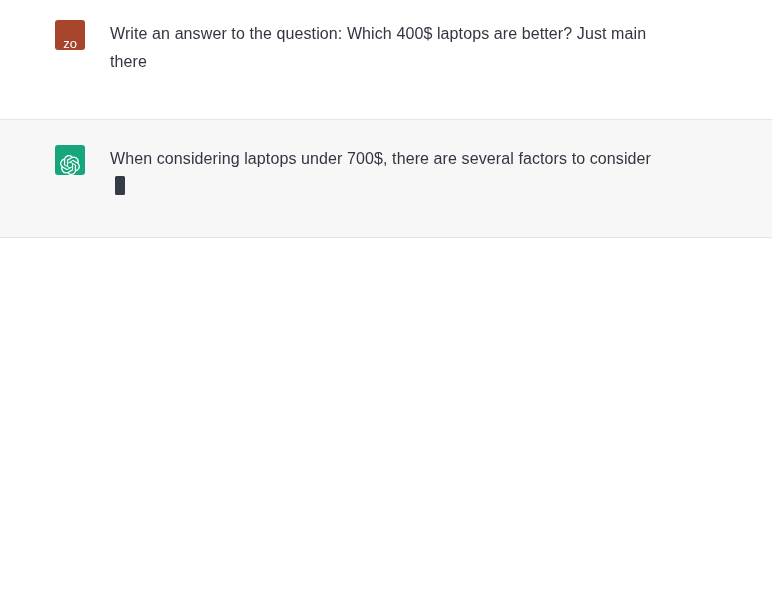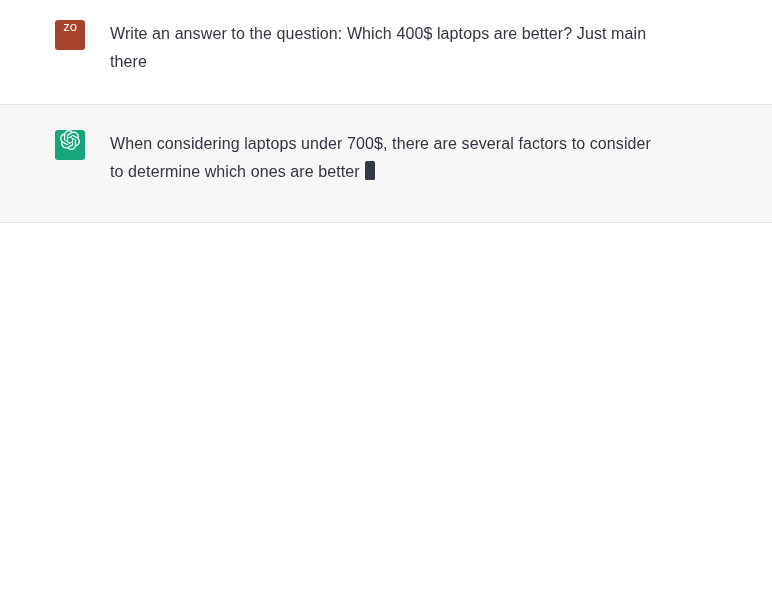--- a/index.html
+++ b/index.html
@@ -30,32 +30,33 @@
     box-sizing: border-box;
   }
   .msg-row.user .inner {
     padding-top: 20px;
     padding-bottom: 28px;
   }
   .msg-row.assistant {
     background: var(--assistant-row-bg, #f7f7f8);
     border-top: 1px solid var(--row-border, #e5e5e6);
     border-bottom: 1px solid var(--row-border, #e5e5e6);
+    margin-top: 15px;
   }
   .msg-row.assistant .inner {
     padding-top: 25px;
     padding-bottom: 36px;
   }
   .avatar {
     width: 30px;
     height: 30px;
     flex: 0 0 30px;
     border-radius: 3px;
     display: flex;
-    align-items: flex-start;
+    align-items: flex-end;
     justify-content: center;
     user-select: none;
   }
   .avatar.user-avatar {
     background: var(--user-avatar-bg, #a8432c);
   }
   .avatar.user-avatar span {
     color: #ffffff;
     font-size: 13px;
     line-height: 1;
@@ -113,21 +114,21 @@
       <div class="avatar assistant-avatar">
         <span>
           <svg viewBox="0 0 24 24" fill="#ffffff" xmlns="http://www.w3.org/2000/svg">
             <path d="M22.2819 9.8211a5.9847 5.9847 0 0 0-.5157-4.9108 6.0462 6.0462 0 0 0-6.5098-2.9A6.0651 6.0651 0 0 0 4.9807 4.1818a5.9847 5.9847 0 0 0-3.9977 2.9 6.0462 6.0462 0 0 0 .7427 7.0966 5.98 5.98 0 0 0 .511 4.9107 6.051 6.051 0 0 0 6.5146 2.9001A5.9847 5.9847 0 0 0 13.2599 24a6.0557 6.0557 0 0 0 5.7718-4.2058 5.9894 5.9894 0 0 0 3.9977-2.9001 6.0557 6.0557 0 0 0-.7475-7.073zM13.2599 22.4301a4.4755 4.4755 0 0 1-2.8764-1.0408l.1419-.0804 4.7783-2.7582a.7948.7948 0 0 0 .3927-.6813v-6.7369l2.02 1.1686a.071.071 0 0 1 .038.0615v5.5826a4.504 4.504 0 0 1-4.4945 4.4849zm-9.6607-4.1254a4.4708 4.4708 0 0 1-.5346-3.0137l.142.0852 4.783 2.7582a.7712.7712 0 0 0 .7806 0l5.8428-3.3685v2.3324a.0804.0804 0 0 1-.0332.0615L9.74 19.9502a4.4992 4.4992 0 0 1-6.1408-1.6455zM2.3408 7.8956a4.485 4.485 0 0 1 2.3655-1.9728V11.6a.7664.7664 0 0 0 .3879.6765l5.8144 3.3543-2.0201 1.1685a.0757.0757 0 0 1-.071 0l-4.8303-2.7865A4.504 4.504 0 0 1 2.3408 7.8956zm16.5963 3.8558L13.1038 8.364 15.1192 7.2a.0757.0757 0 0 1 .071 0l4.8303 2.7913a4.4944 4.4944 0 0 1-.6765 8.1042v-5.6772a.79.79 0 0 0-.3879-.6669zm2.0107-3.0231l-.142-.0852-4.7735-2.7818a.7759.7759 0 0 0-.7854 0L9.409 9.2297V6.8974a.0662.0662 0 0 1 .0284-.0615l4.8303-2.7866a4.4992 4.4992 0 0 1 6.6802 4.66zM8.3065 12.863l-2.02-1.1638a.0804.0804 0 0 1-.038-.0567V6.0742a4.4992 4.4992 0 0 1 7.3757-3.4537l-.142.0805L8.704 5.459a.7948.7948 0 0 0-.3927.6813zm1.0976-2.3654l2.602-1.4998 2.6069 1.4998v2.9994l-2.5974 1.4997-2.6067-1.4997z"></path>
           </svg>
         </span>
       </div>
       <div class="msg-text">
         <div class="line">When considering laptops under 700$, there are several factors to consider</div>
         <div class="line">
-          <span>to determine which ones are better</span><span class="stream-cursor"></span>
+          <span class="stream-cursor"></span>
         </div>
       </div>
     </div>
   </section>
 
   <div class="below-space"></div>
 
 </main>
 
 </body></html>

